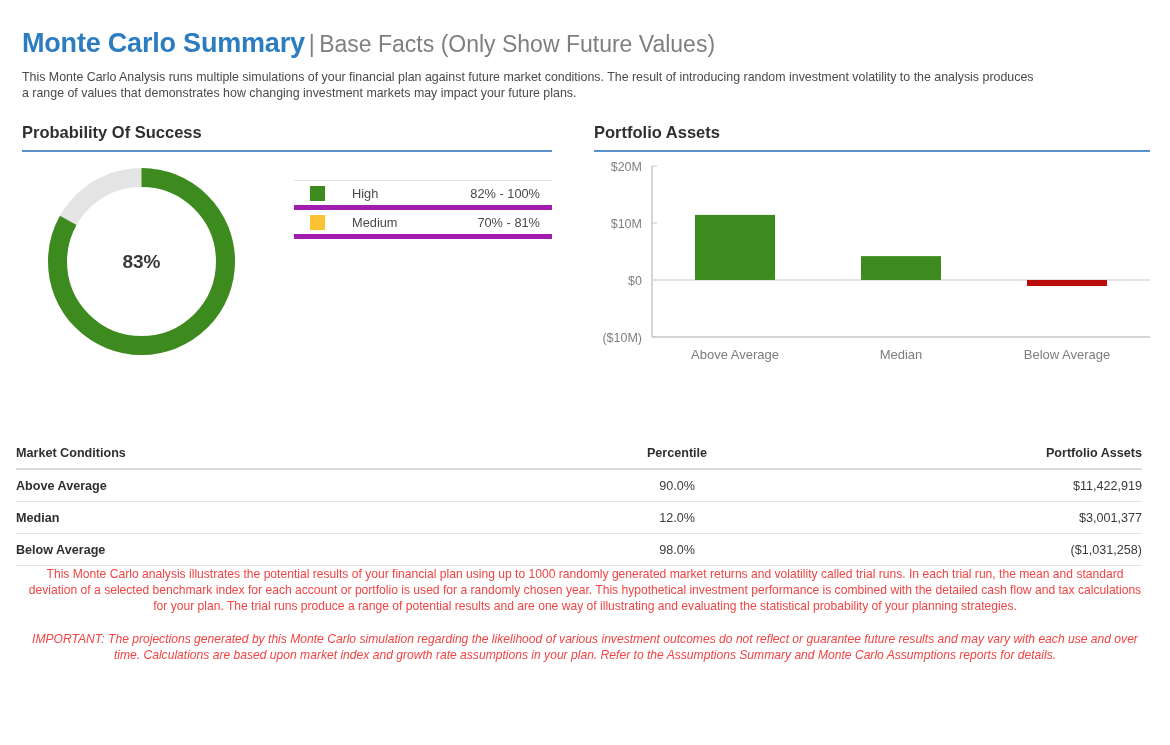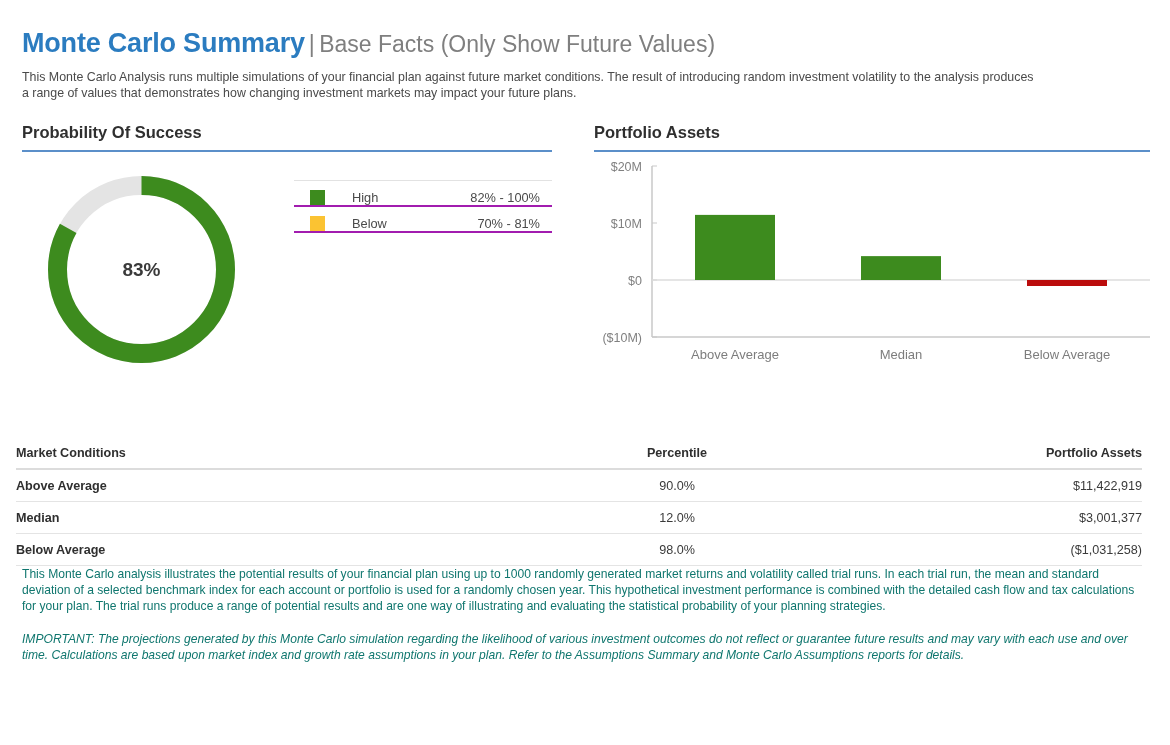--- a/index.html
+++ b/index.html
@@ -80,21 +80,21 @@
   }
 
   
   .pos-body {
     position: relative;
     height: 230px;
   }
   .donut-wrap {
     position: absolute;
     left: 22px;
-    top: 20px;
+    top: 12px;
     width: 195px;
     height: 195px;
   }
   .donut-center {
     position: absolute;
     left: 0;
     top: 0;
     width: 195px;
     height: 195px;
     display: flex;
@@ -108,23 +108,23 @@
 
   .legend {
     position: absolute;
     left: 272px;
     top: 28px;
     width: 258px;
     border-top: 1px solid #e2e2e2;
   }
   .legend-row {
     display: flex;
-    align-items: flex-end;
+    align-items: center;
     height: 24px;
-    border-bottom: 2px solid #a21caf;
+    border-bottom: 5px solid #a21caf;
     font-size: 12.8px;
     color: #4a4a4a;
   }
   .legend-swatch {
     width: 15px;
     height: 15px;
     margin-left: 16px;
     flex: 0 0 auto;
   }
   .legend-label {
@@ -174,21 +174,22 @@
   
   .footnotes {
     position: absolute;
     left: 22px;
     top: 566px;
     width: 1126px;
   }
   .foot-para {
     font-size: 12.1px;
     line-height: 16px;
-    color: #0f766e;
+    color: #ef4444;
+    text-align: center;
   }
   .foot-para.important {
     font-style: italic;
     margin-top: 17px;
   }
 </style>
 </head>
 <body>
 
 <div class="page-header">
@@ -216,21 +217,21 @@
     </div>
 
     <div class="legend">
       <div class="legend-row">
         <span class="legend-swatch" id="sw-0" style="background: rgb(61, 139, 30);"></span>
         <span class="legend-label">High</span>
         <span class="legend-range">82% - 100%</span>
       </div>
       <div class="legend-row">
         <span class="legend-swatch" id="sw-1" style="background: rgb(251, 195, 50);"></span>
-        <span class="legend-label">Below</span>
+        <span class="legend-label">Medium</span>
         <span class="legend-range">70% - 81%</span>
       </div>
     </div>
 
   </div>
 </div>
 
 <div class="panel-right">
   <div class="section-title">Portfolio Assets</div>
   <div class="section-rule"></div>

